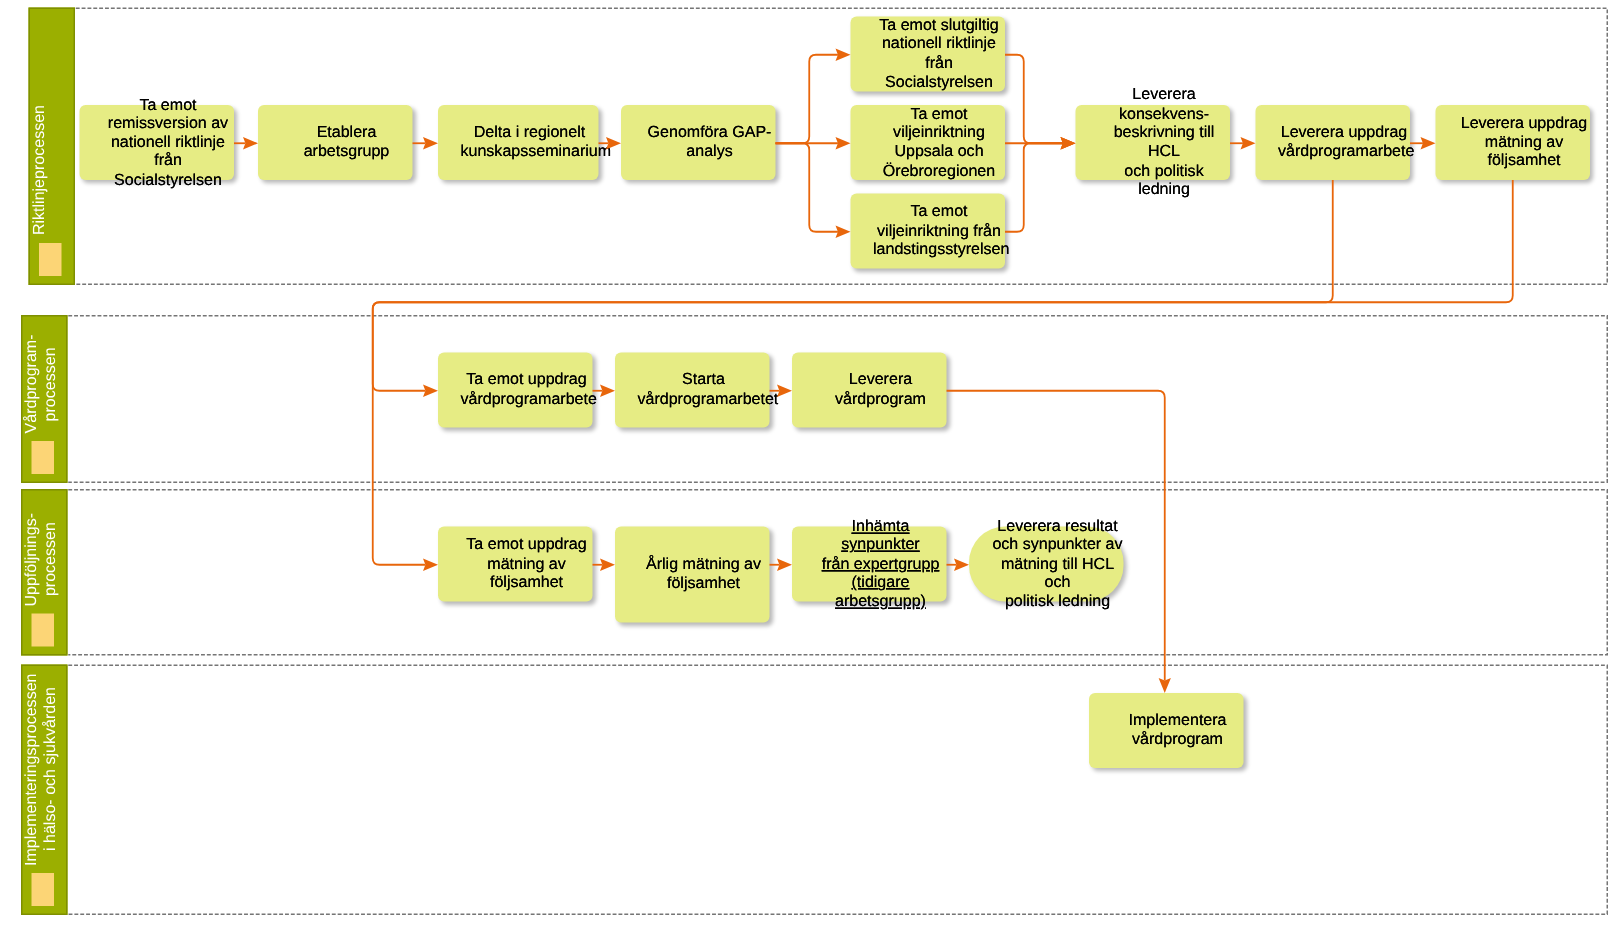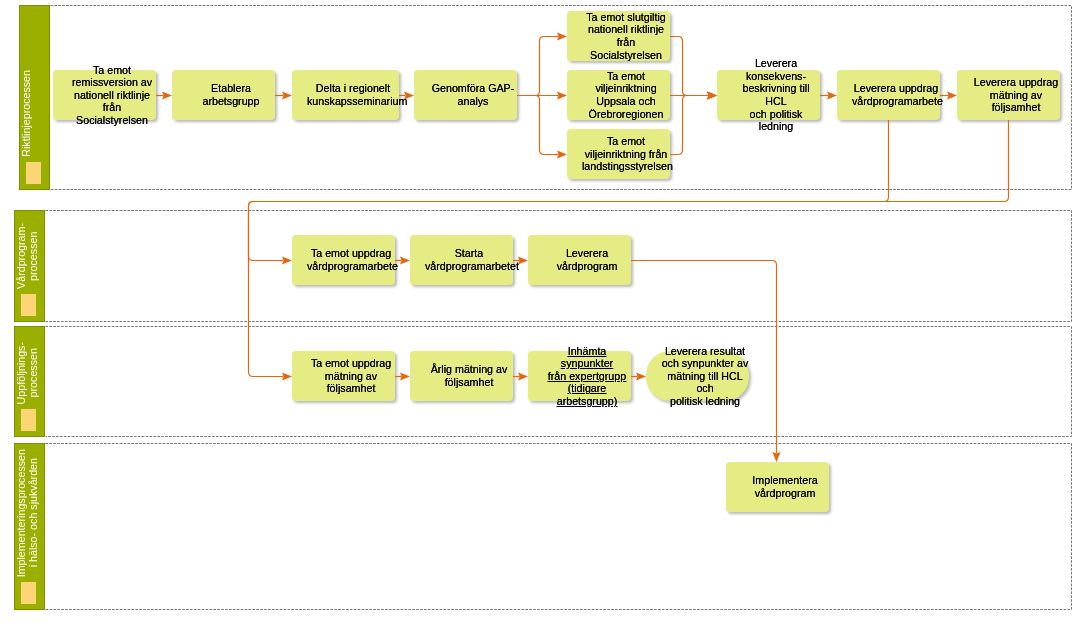--- a/index.html
+++ b/index.html
@@ -109,21 +109,21 @@
   </div>
   <div class="node" style="left:528px;top:235px;width:103px;height:50px;">
     <span class="lbl">Leverera
 vårdprogram</span>
   </div>
   <div class="node" style="left:292px;top:351px;width:103px;height:50px;">
     <span class="lbl">Ta emot uppdrag
 mätning av
 följsamhet</span>
   </div>
-  <div class="node" style="left:410px;top:351px;width:103px;height:50px;">
+  <div class="node" style="left:410px;top:351px;width:103px;height:64px;">
     <span class="lbl">Årlig mätning av
 följsamhet</span>
   </div>
   <div class="node" style="left:528px;top:351px;width:103px;height:50px;text-decoration:underline;">
     <span class="lbl">Inhämta synpunkter
 från expertgrupp
 (tidigare
 arbetsgrupp)</span>
   </div>
   <div class="node" style="left:646px;top:351px;width:103px;height:50px;border-radius:24px;">

